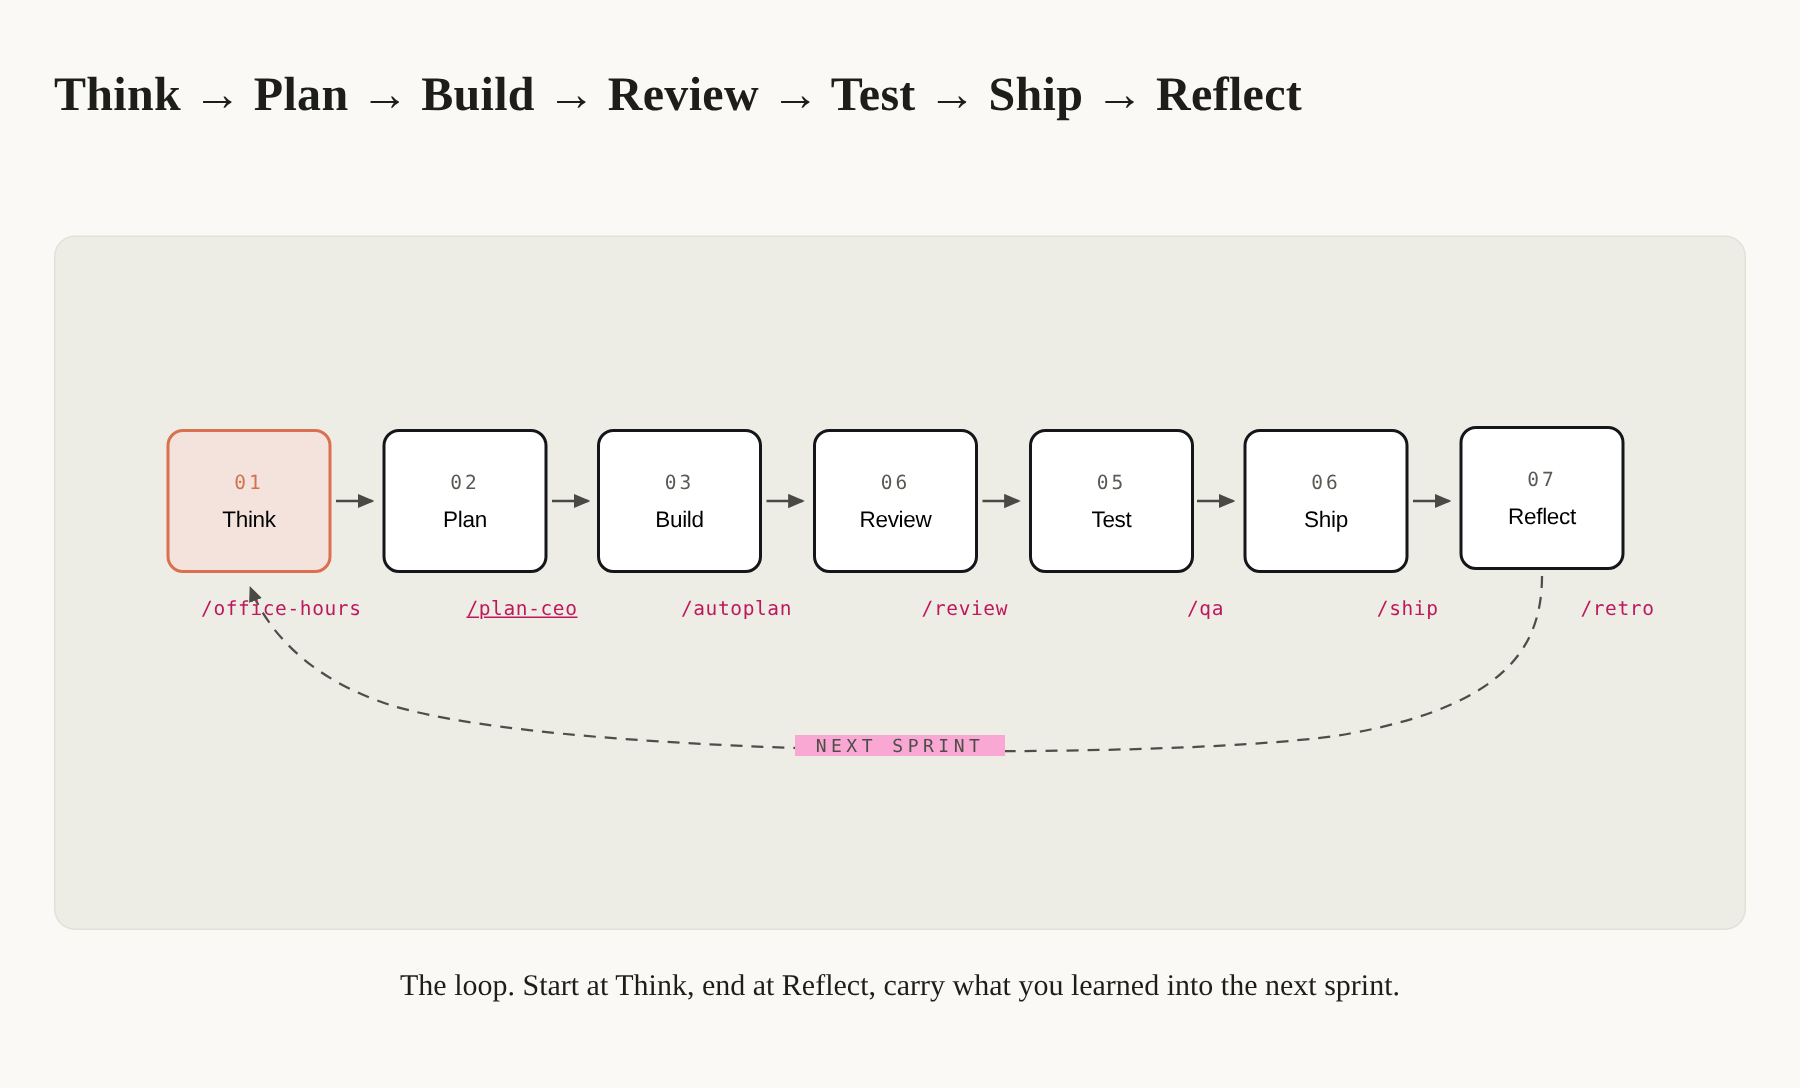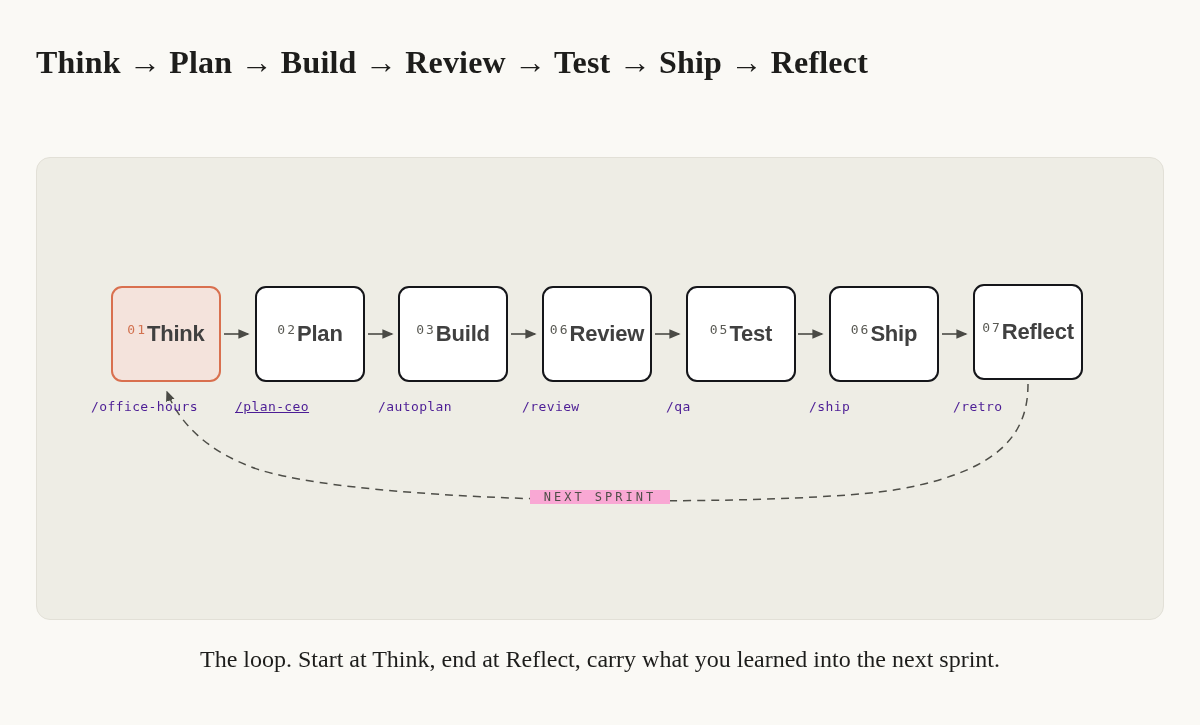--- a/index.html
+++ b/index.html
@@ -54,55 +54,56 @@
   
   .node {
     position: absolute;
     width: 110px;
     height: 96px;
     background: #ffffff;
     border: 2px solid #15161a;
     border-radius: 11px;
     box-sizing: border-box;
     display: flex;
+    flex-direction: column;
     align-items: center;
     justify-content: center;
   }
   .node.is-active {
     background: #f4e3dc;
     border-color: #d9704f;
   }
   .node-num {
     font-family: "DejaVu Sans Mono", "Liberation Mono", monospace;
     font-size: 13px;
     letter-spacing: 2px;
     color: #5a5a54;
     margin-bottom: 9px;
   }
   .node.is-active .node-num {
     color: #d2714f;
   }
   .node-label {
     font-family: "Liberation Sans", sans-serif;
-    font-size: 22px;
-    font-weight: 700;
-    color: #404040;
+    font-size: 15px;
+    font-weight: 400;
+    color: #000000;
     letter-spacing: -0.2px;
     line-height: 1;
   }
 
   
   .slug {
     position: absolute;
     top: 399px;
     width: 150px;
-    text-align: left;
+    text-align: right;
     font-family: "DejaVu Sans Mono", "Liberation Mono", monospace;
     font-size: 13px;
-    color: #4c1d95;
+    color: #be185d;
     letter-spacing: 0.4px;
     white-space: nowrap;
   }
 
   
   .loop-text {
     position: absolute;
     left: 0;
     top: 490px;
     width: 1200px;
@@ -118,21 +119,21 @@
   }
 
   
   .caption {
     position: absolute;
     left: 0;
     top: 646px;
     width: 1200px;
     text-align: center;
     font-family: "Liberation Serif", serif;
-    font-size: 24px;
+    font-size: 20px;
     color: #1d1d1b;
   }
 </style>
 </head>
 <body>
 
 <div class="page-title">Think → Plan → Build → Review → Test → Ship → Reflect</div>
 
 <div class="diagram-card"></div>
 

